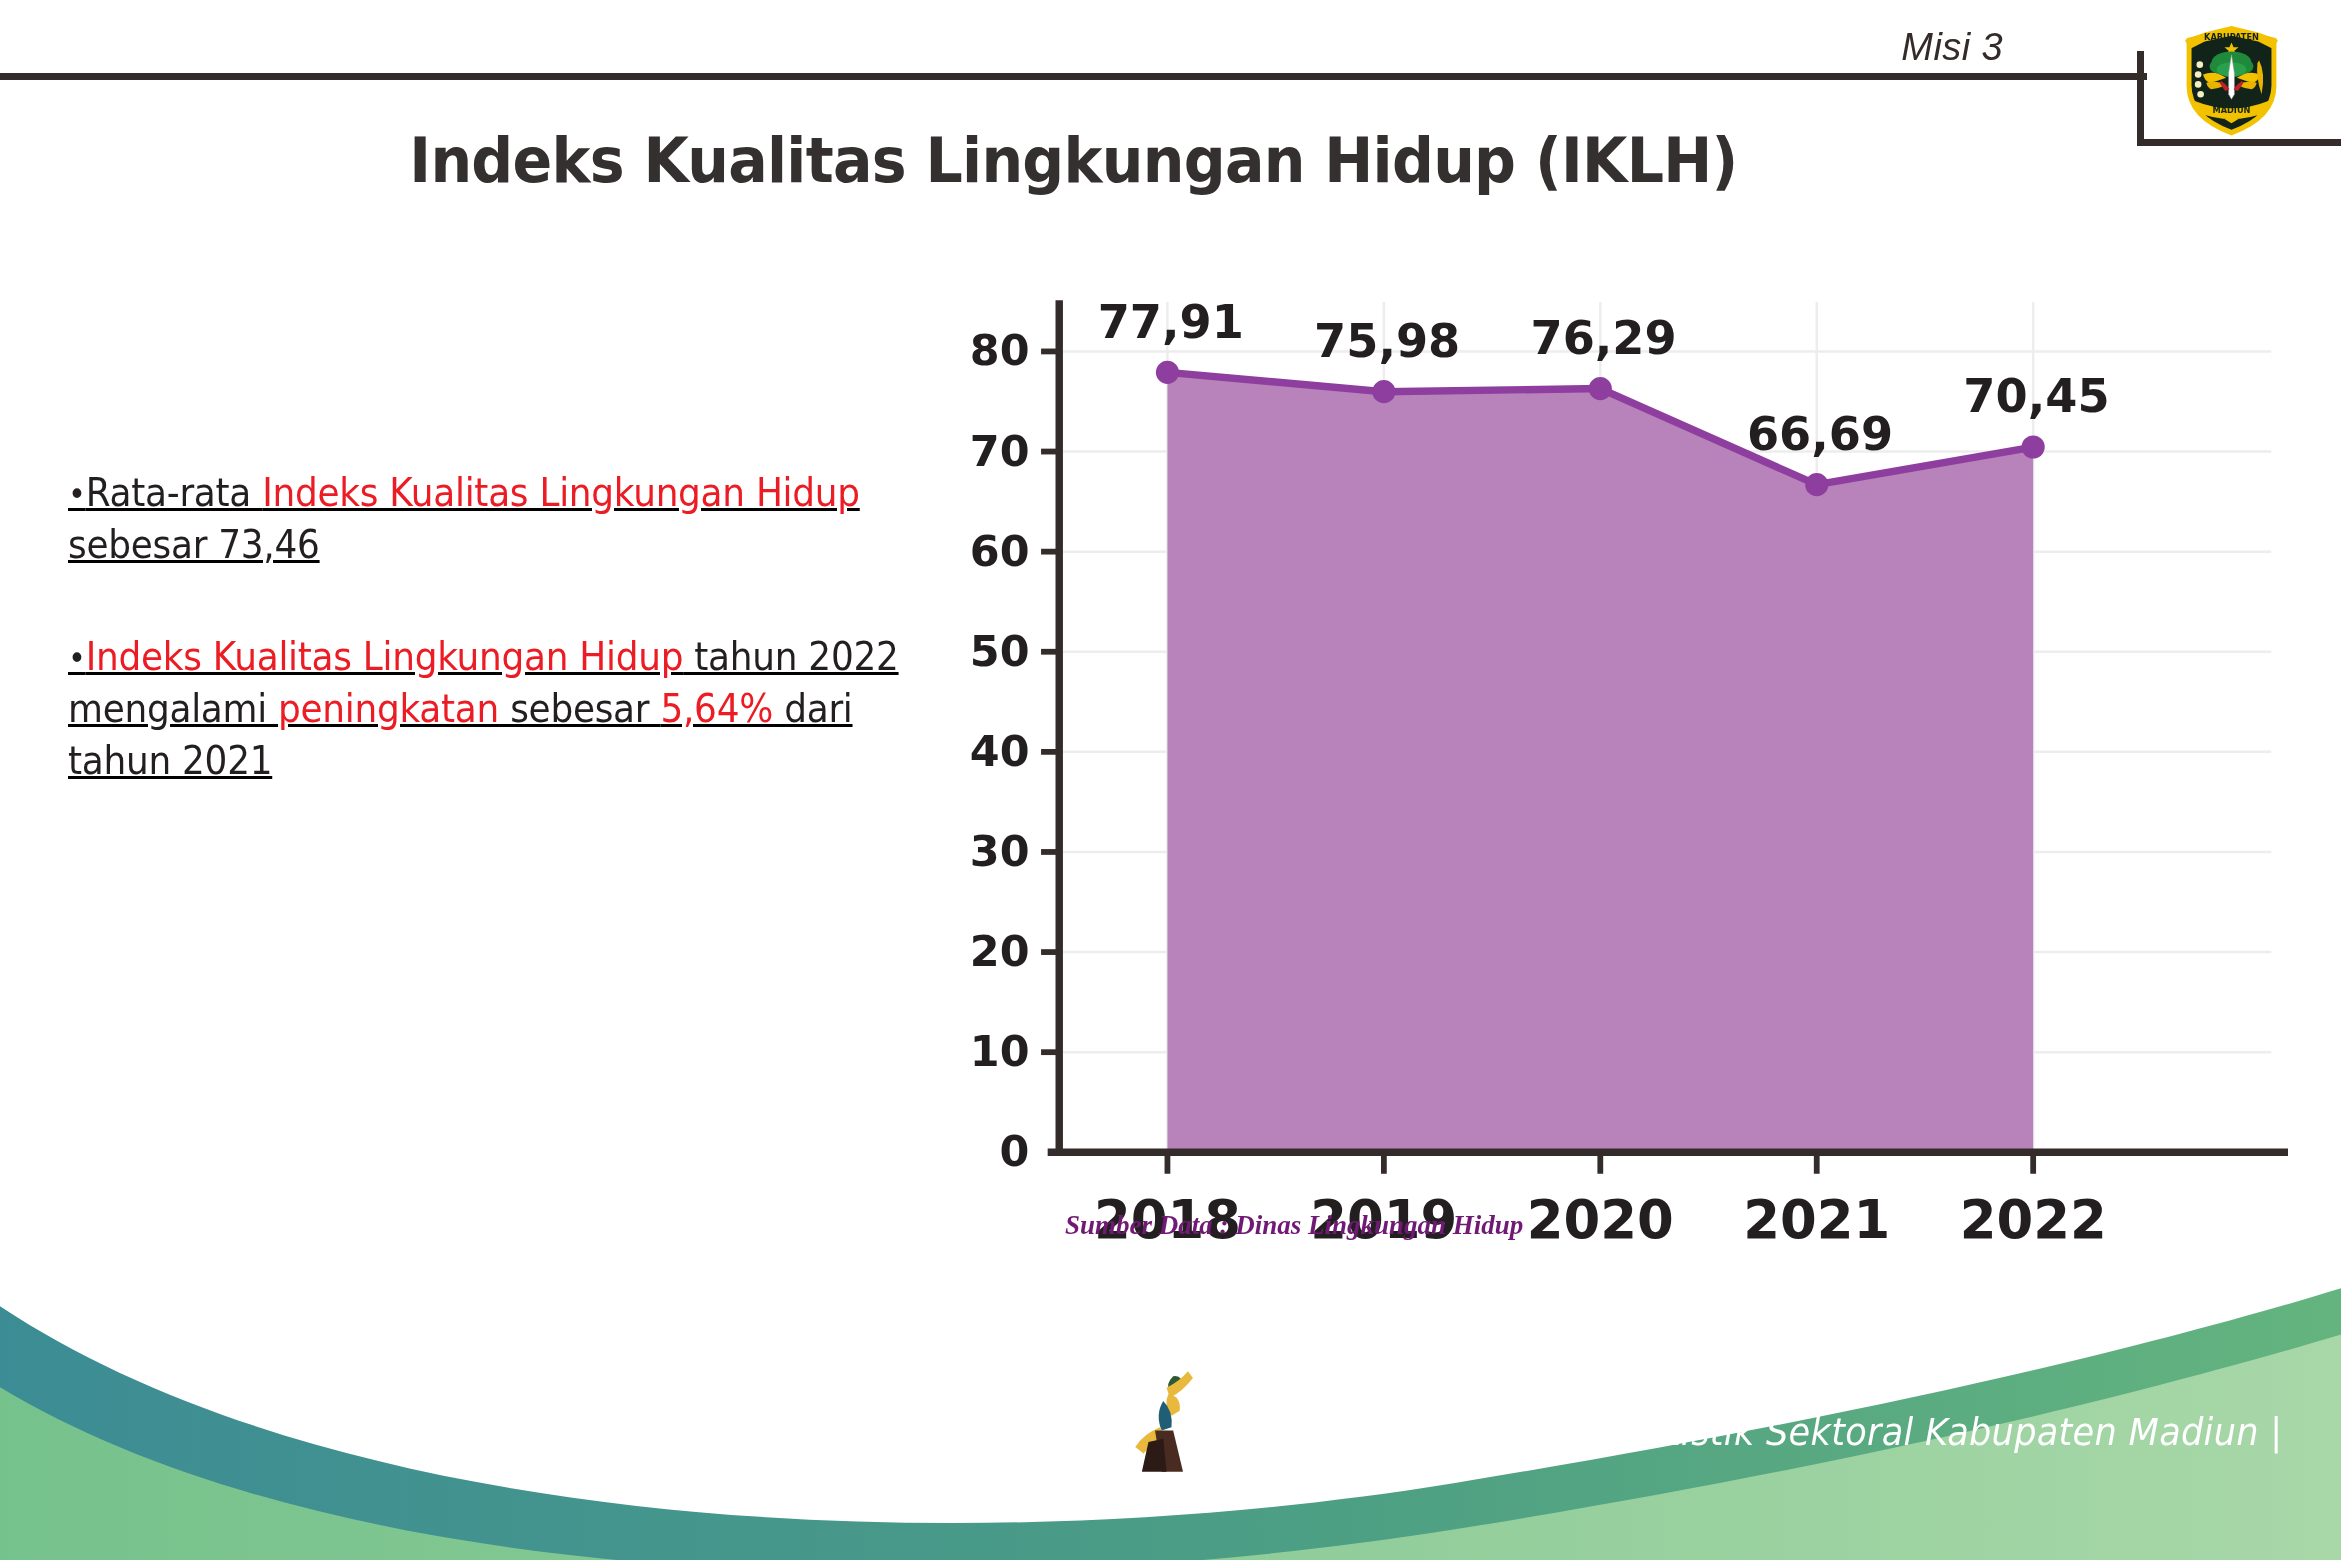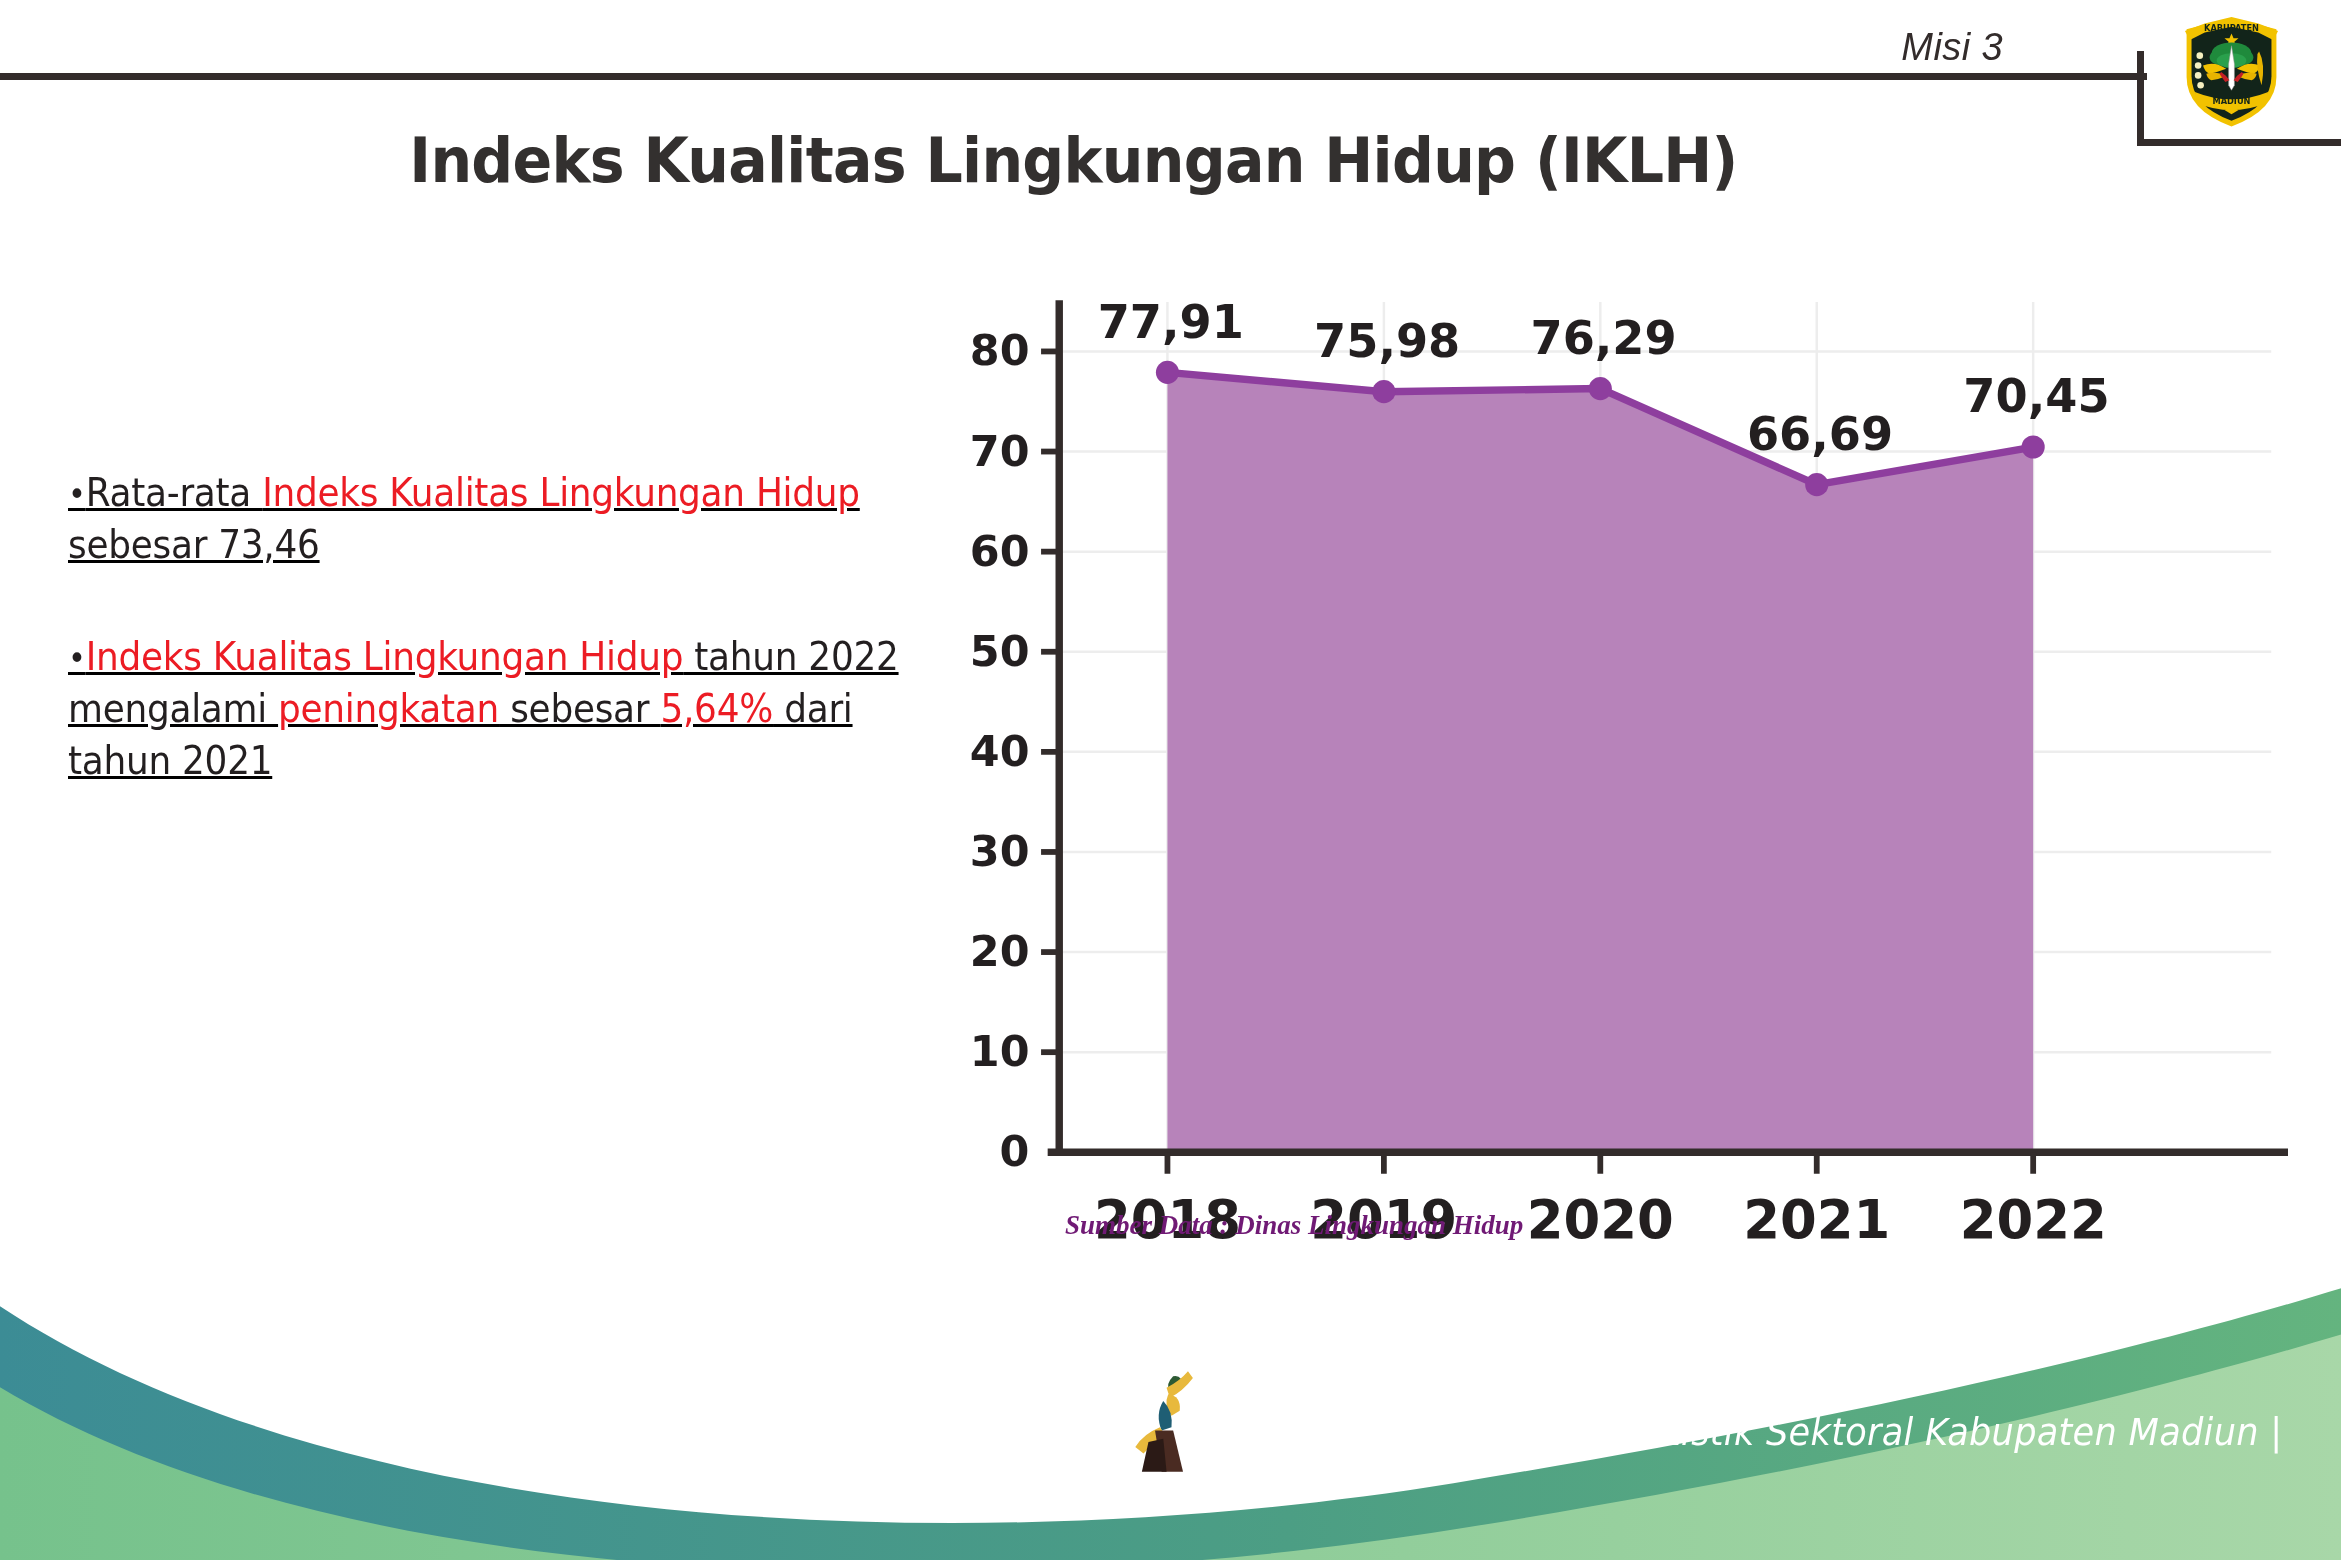--- a/index.html
+++ b/index.html
@@ -27,21 +27,21 @@
     position:absolute;left:0;top:88px;width:215px;height:7.4px;background:#332C2B;
   }
   .misi-label{
     position:absolute;right:339px;top:26.4px;
     font-family:"Liberation Sans", sans-serif;
     font-style:italic;font-size:38px;color:#332C2B;letter-spacing:0.4px;
     white-space:nowrap;
   }
 
   
-  .emblem{position:absolute;left:2180px;top:6px;width:103px;height:124px;}
+  .emblem{position:absolute;left:2180px;top:15px;width:103px;height:124px;}
 
   
   .title{
     position:absolute;left:0;top:124px;width:2147px;
     text-align:center;
     font-family:"DejaVu Sans", sans-serif;
     font-weight:bold;
     font-size:63px;
     letter-spacing:-0.8px;
     color:#33302F;

